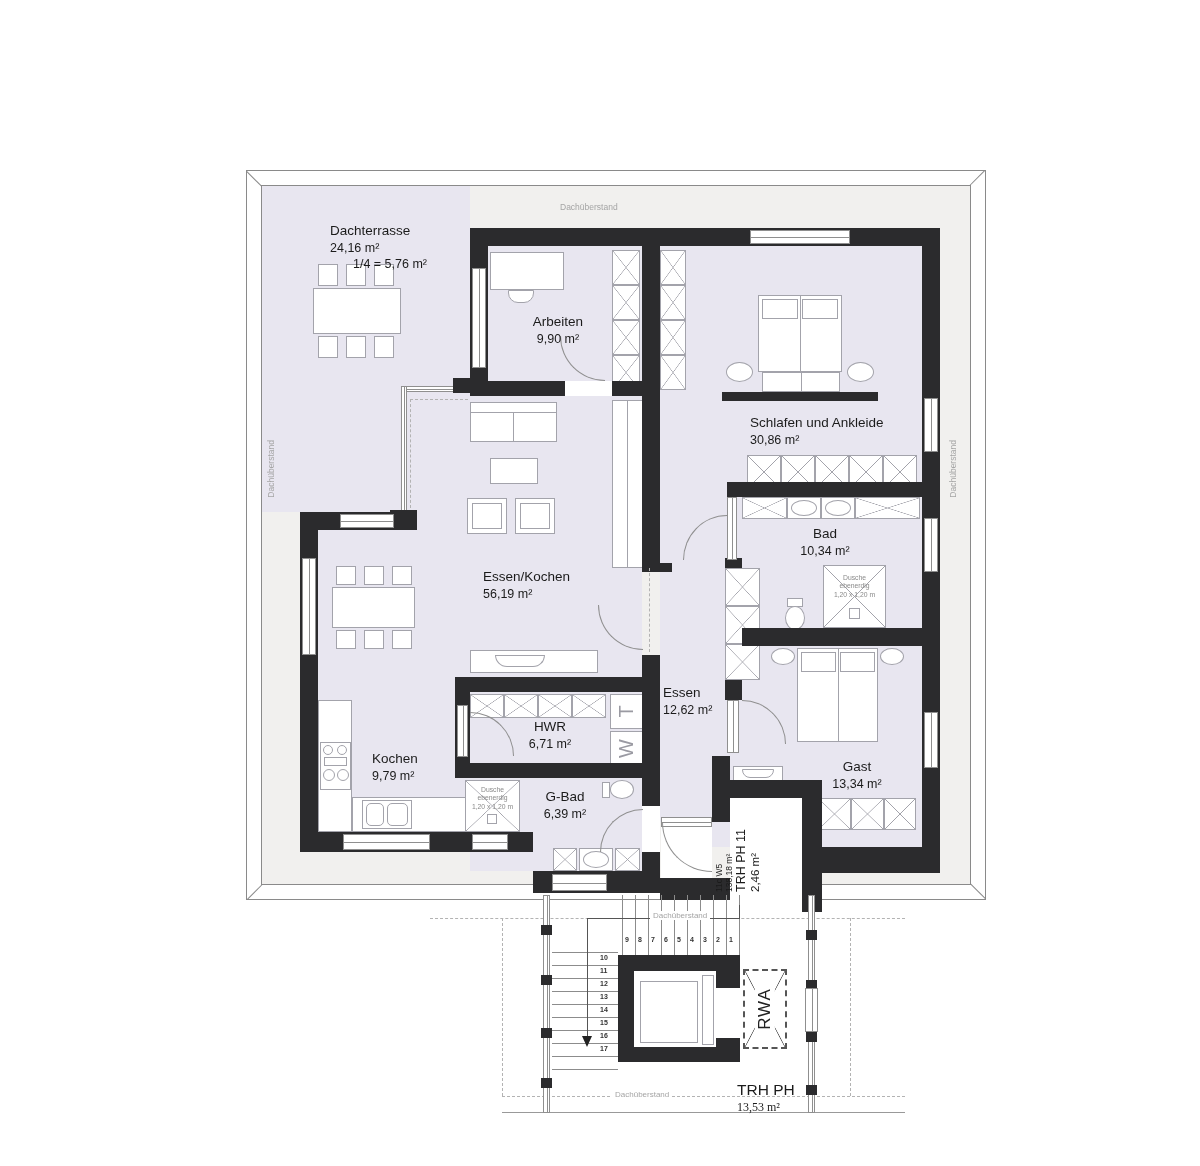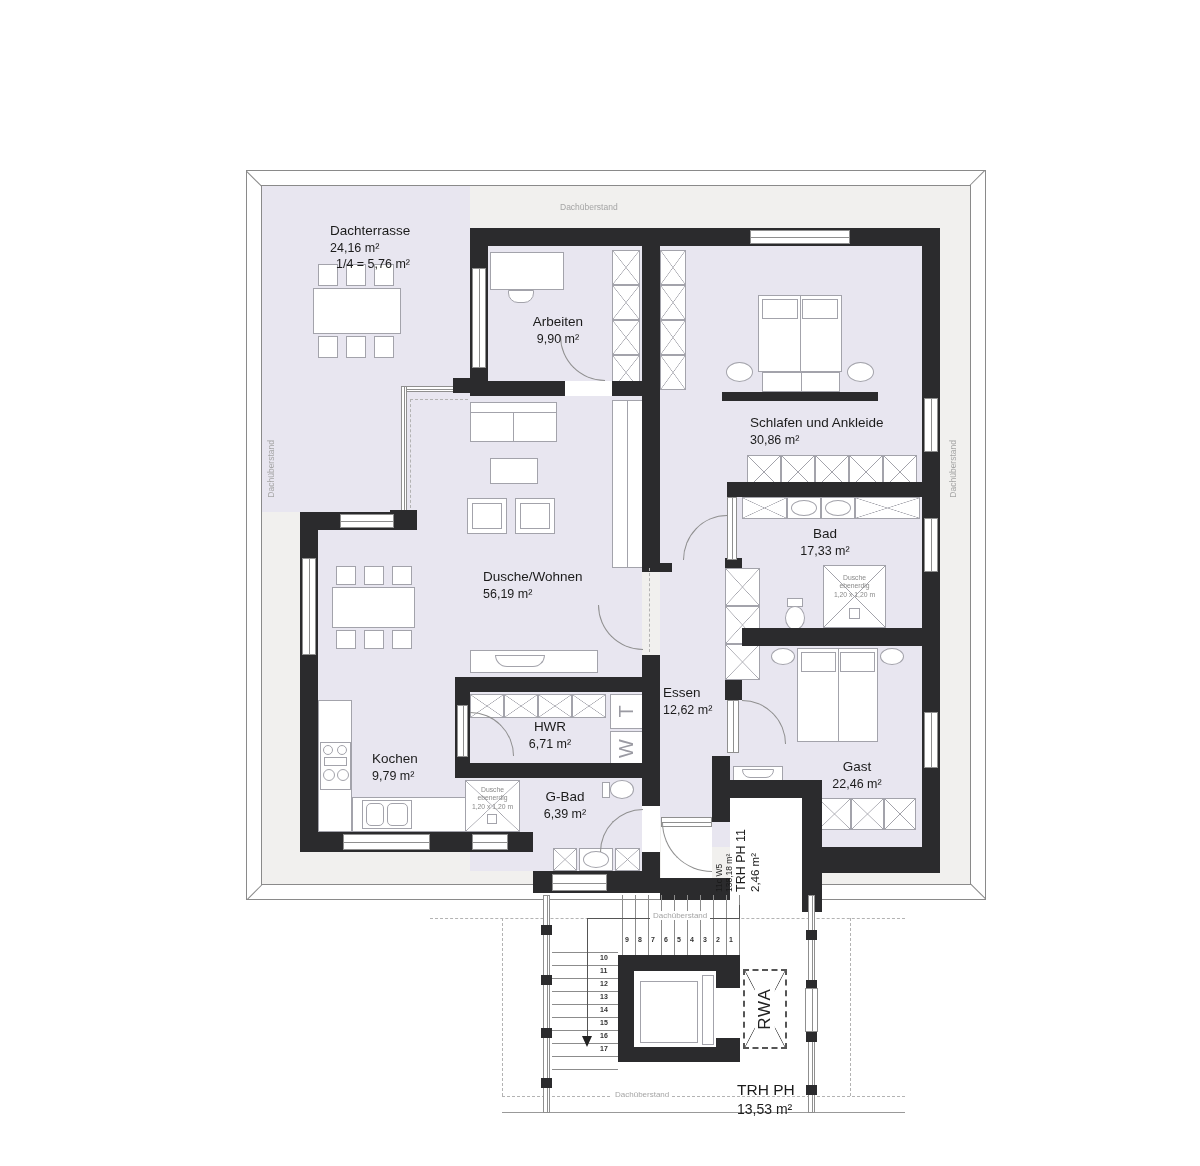--- a/index.html
+++ b/index.html
@@ -306,57 +306,57 @@
 
   <div class="abs" style="left:743px;top:969px;width:44px;height:80px;border:2px dashed #555;box-sizing:border-box;
        background-image:linear-gradient(to top right, transparent calc(50% - .7px), #555, transparent calc(50% + .7px)),linear-gradient(to bottom right, transparent calc(50% - .7px), #555, transparent calc(50% + .7px));"></div>
   <div class="abs" style="left:743px;top:969px;width:44px;height:80px;display:flex;align-items:center;justify-content:center;">
     <span style="transform:rotate(-90deg);font-size:17px;letter-spacing:1px;color:#222;background:#fff;padding:0 2px;">RWA</span>
   </div>
 
   <div class="lbl left" style="left:330px;top:222px;">
     <span class="nm">Dachterrasse</span>
     <span class="ar">24,16 m²</span>
-    <span class="nt" style="padding-left:6px;">1/4 = 5,76 m²</span>
+    <span class="nt" style="padding-left:6px;margin-left:17px;">1/4 = 5,76 m²</span>
   </div>
   <div class="lbl" style="left:510px;top:313px;width:96px;">
     <span class="nm">Arbeiten</span>
     <span class="ar">9,90 m²</span>
   </div>
   <div class="lbl left" style="left:750px;top:414px;">
     <span class="nm">Schlafen und Ankleide</span>
     <span class="ar">30,86 m²</span>
   </div>
   <div class="lbl" style="left:780px;top:525px;width:90px;">
     <span class="nm">Bad</span>
-    <span class="ar">17,33 m²</span>
+    <span class="ar">10,34 m²</span>
   </div>
   <div class="lbl left" style="left:483px;top:568px;">
-    <span class="nm">Dusche/Wohnen</span>
+    <span class="nm">Essen/Kochen</span>
     <span class="ar">56,19 m²</span>
   </div>
   <div class="lbl left" style="left:663px;top:684px;">
     <span class="nm">Essen</span>
     <span class="ar">12,62 m²</span>
   </div>
   <div class="lbl" style="left:505px;top:718px;width:90px;">
     <span class="nm">HWR</span>
     <span class="ar">6,71 m²</span>
   </div>
   <div class="lbl left" style="left:372px;top:750px;">
     <span class="nm">Kochen</span>
     <span class="ar">9,79 m²</span>
   </div>
   <div class="lbl" style="left:520px;top:788px;width:90px;">
     <span class="nm">G-Bad</span>
     <span class="ar">6,39 m²</span>
   </div>
   <div class="lbl" style="left:812px;top:758px;width:90px;">
     <span class="nm">Gast</span>
-    <span class="ar">22,46 m²</span>
+    <span class="ar">13,34 m²</span>
   </div>
 
   <div class="shlbl" style="left:824px;top:574px;width:61px;">
     <span>Dusche</span><br>
     <span>ebenerdig</span><br>
     <span>1,20 x 1,20 m</span>
   </div>
   <div class="shlbl" style="left:466px;top:786px;width:53px;">
     <span>Dusche</span><br>
     <span>ebenerdig</span><br>
@@ -365,21 +365,21 @@
 
   <div class="vtext" style="left:714px;top:800px;height:92px;line-height:1.2;">
     <span style="display:block;font-size:8.5px;">11c W5</span>
     <span style="display:block;font-size:8.5px;">138,18 m²</span>
     <span style="display:block;font-size:12.5px;">TRH PH 11</span>
     <span style="display:block;font-size:11.5px;">2,46 m²</span>
   </div>
 
   <div class="lbl left" style="left:737px;top:1080px;">
     <span class="nm" style="font-size:15.5px;">TRH PH</span>
-    <span class="ar" style="font-size:14px;">13,53 m²</span>
+    <span class="ar" style="font-size:12px;font-family:Liberation Serif, serif;">13,53 m²</span>
   </div>
 
   <div class="abs gray tiny" style="left:560px;top:202px;">Dachüberstand</div>
   <div class="vtext gray tiny" style="left:266px;top:440px;">Dachüberstand</div>
   <div class="vtext gray tiny" style="left:948px;top:440px;">Dachüberstand</div>
   <div class="abs gray" style="left:650px;top:911px;font-size:8px;background:#fff;padding:0 3px;">Dachüberstand</div>
   <div class="abs gray" style="left:612px;top:1090px;font-size:8px;background:#fff;padding:0 3px;">Dachüberstand</div>
 
 </div>
 

